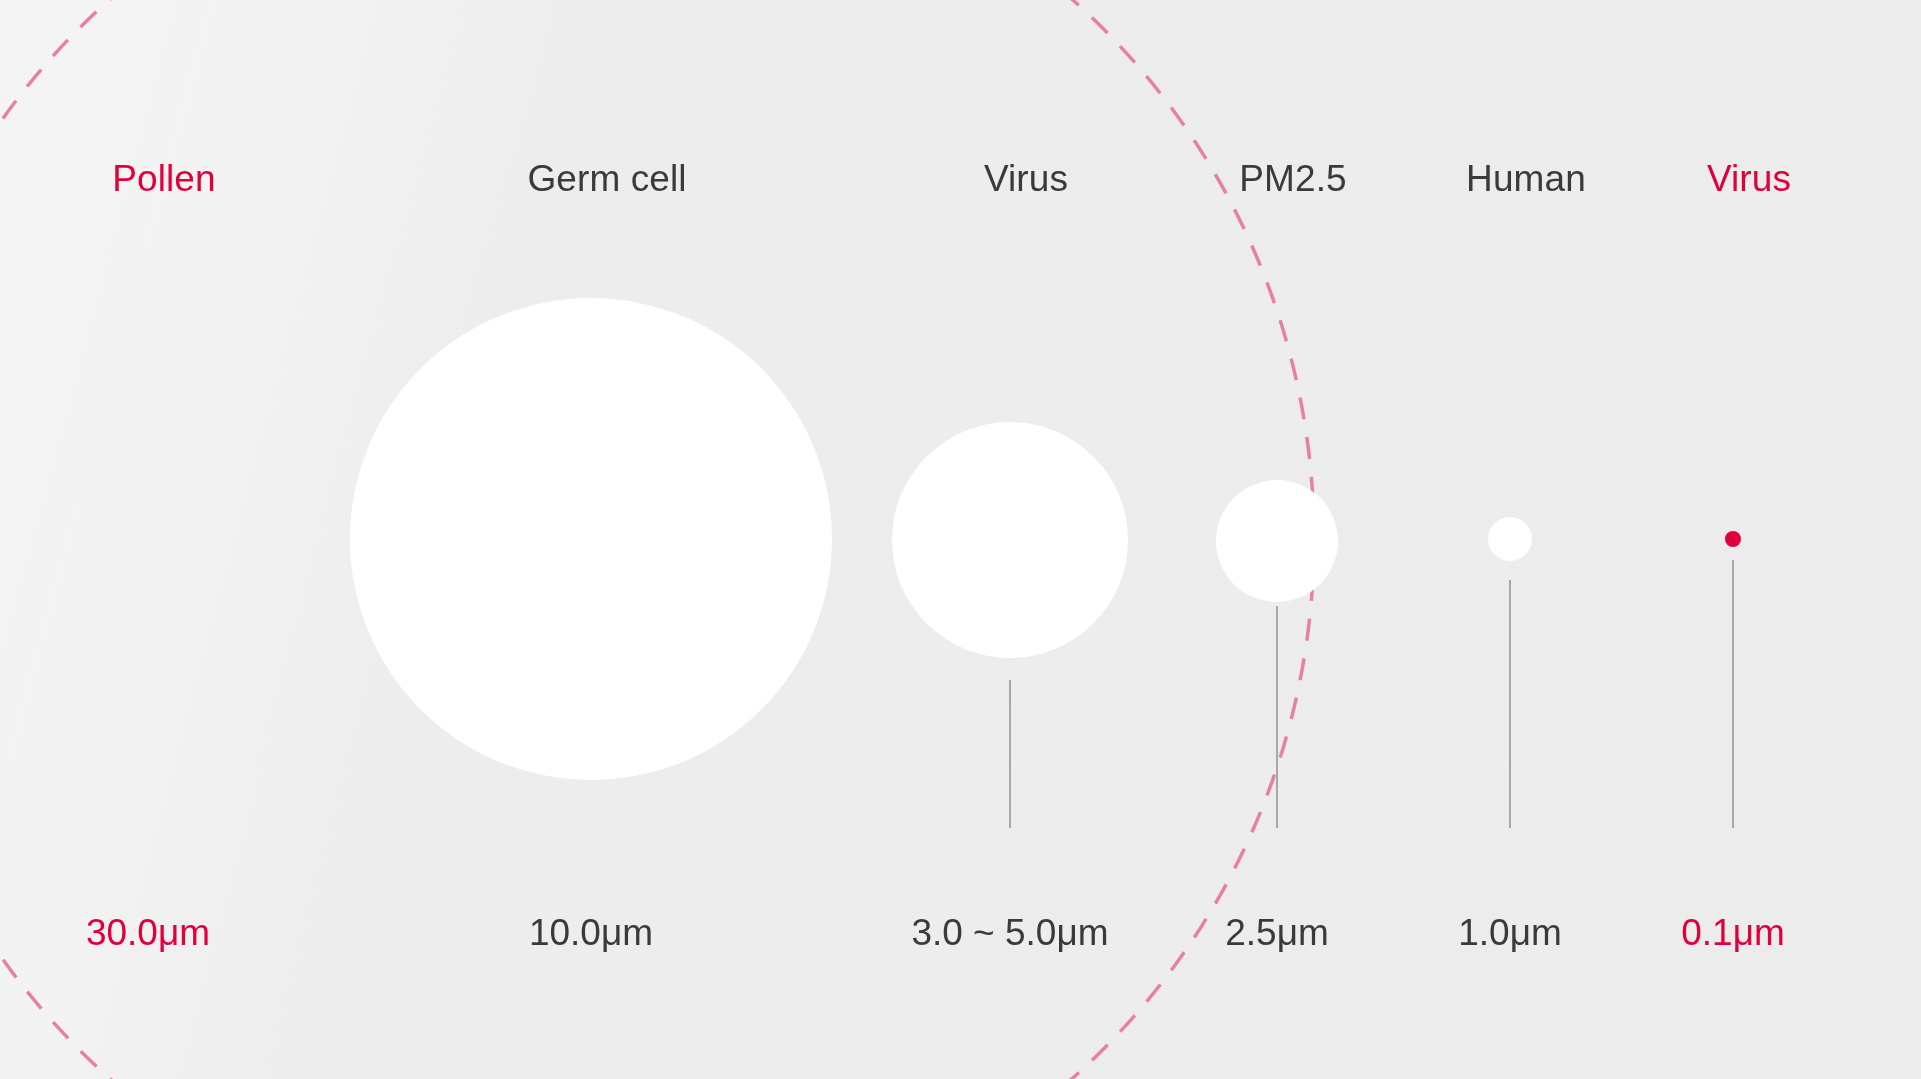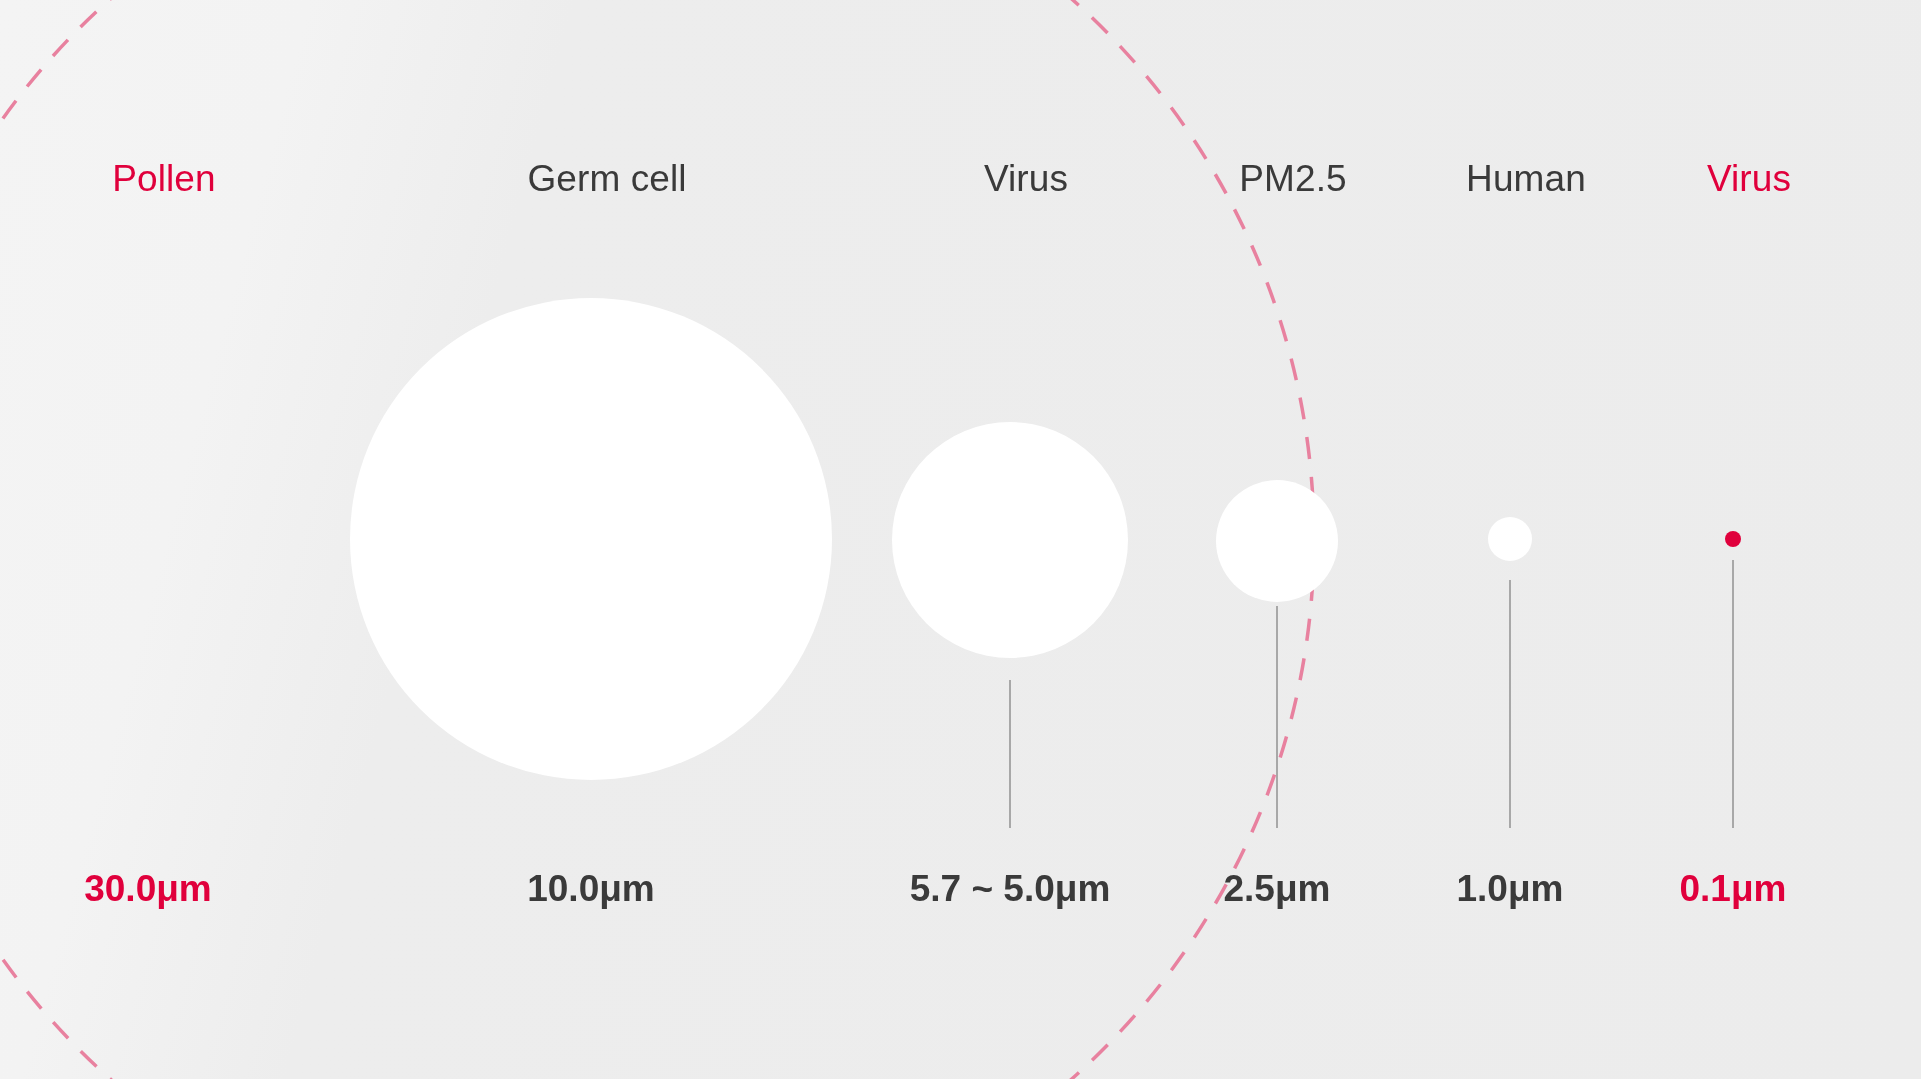--- a/index.html
+++ b/index.html
@@ -51,26 +51,26 @@
     font-size: 37px;
     font-weight: 400;
     letter-spacing: 0.1px;
     color: #3a3a3a;
     line-height: 1;
   }
   .col-title.accent { color: #e0003c; }
 
   .col-value {
     position: absolute;
-    top: 888px;
+    top: 932px;
     left: 0;
     transform: translate(-50%, -50%);
     white-space: nowrap;
     font-size: 37px;
-    font-weight: 700;
+    font-weight: 400;
     color: #3a3a3a;
     line-height: 1;
   }
   .col-value.accent { color: #e0003c; }
 
   
   .bubble {
     position: absolute;
     border-radius: 50%;
     background: #ffffff;
@@ -103,21 +103,21 @@
   </div>
 
   <div class="col" style="left:591px;">
     <div class="col-title">Germ cell</div>
     <div class="col-value">10.0μm</div>
   </div>
   <div class="bubble" style="left:591px; top:539px; width:482px; height:482px;"></div>
 
   <div class="col" style="left:1010px;">
     <div class="col-title">Virus</div>
-    <div class="col-value">5.7 ~ 5.0μm</div>
+    <div class="col-value">3.0 ~ 5.0μm</div>
   </div>
   <div class="bubble" style="left:1010px; top:540px; width:236px; height:236px;"></div>
   <div class="stem" style="left:1010px; top:680px; height:148px;"></div>
 
   <div class="col" style="left:1277px;">
     <div class="col-title">PM2.5</div>
     <div class="col-value">2.5μm</div>
   </div>
   <div class="bubble" style="left:1277px; top:541px; width:122px; height:122px;"></div>
   <div class="stem" style="left:1277px; top:606px; height:222px;"></div>

